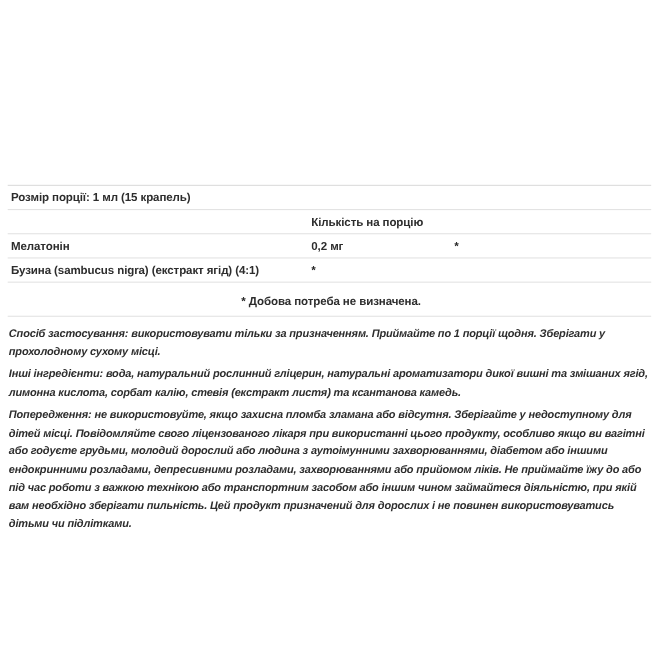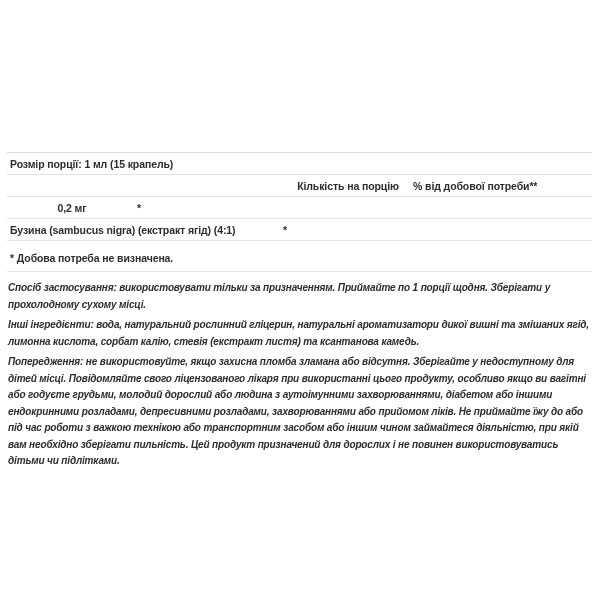--- a/index.html
+++ b/index.html
@@ -12,21 +12,21 @@
     overflow: hidden;
   }
   .sheet {
     position: absolute;
     left: 7px;
     top: 152px;
     width: 585px;
     color: #2d2d2d;
   }
   
-  .facts-table { width: 100%; }
+  .facts-table { width: 100%; margin-top: 16px; }
   .row {
     box-sizing: border-box;
     height: 22px;
     border-top: 1px solid #e3e3e3;
     display: flex;
     align-items: center;
     font-size: 10.5px;
     font-weight: 600;
     letter-spacing: -0.1px;
     white-space: nowrap;
@@ -37,28 +37,28 @@
     width: 276px;
     padding-left: 3px;
     flex: 0 0 auto;
     overflow: hidden;
   }
   .row .amount-cell {
     box-sizing: border-box;
     width: 130px;
     flex: 0 0 auto;
     overflow: hidden;
-    text-align: center;
   }
   .row .dv-cell { flex: 1 1 auto; overflow: hidden; }
   .row.footnote-row {
     height: 32px;
     border-bottom: 1px solid #e3e3e3;
     align-items: flex-end;
     padding: 0 0 7px 3px;
+    justify-content: center;
   }
   
   .paragraphs p {
     margin: 4px 0 0 1px;
     font-size: 10px;
     line-height: 16.5px;
     font-weight: 600;
     letter-spacing: -0.15px;
     color: #2d2d2d;
     font-style: italic;
@@ -73,24 +73,24 @@
   <div class="facts-table">
 
     <div class="row first">
       <div class="name-cell">Розмір порції: 1 мл (15 крапель)</div>
     </div>
 
 
     <div class="row">
       <div class="name-cell"></div>
       <div class="amount-cell">Кількість на порцію</div>
-      <div class="dv-cell">% від добової потреби**</div>
     </div>
 
     <div class="row">
+      <div class="name-cell">Мелатонін</div>
       <div class="amount-cell">0,2 мг</div>
       <div class="dv-cell">*</div>
     </div>
 
     <div class="row">
       <div class="name-cell">Бузина (sambucus nigra) (екстракт ягід) (4:1)</div>
       <div class="dv-cell">*</div>
     </div>
 
     <div class="row footnote-row">

